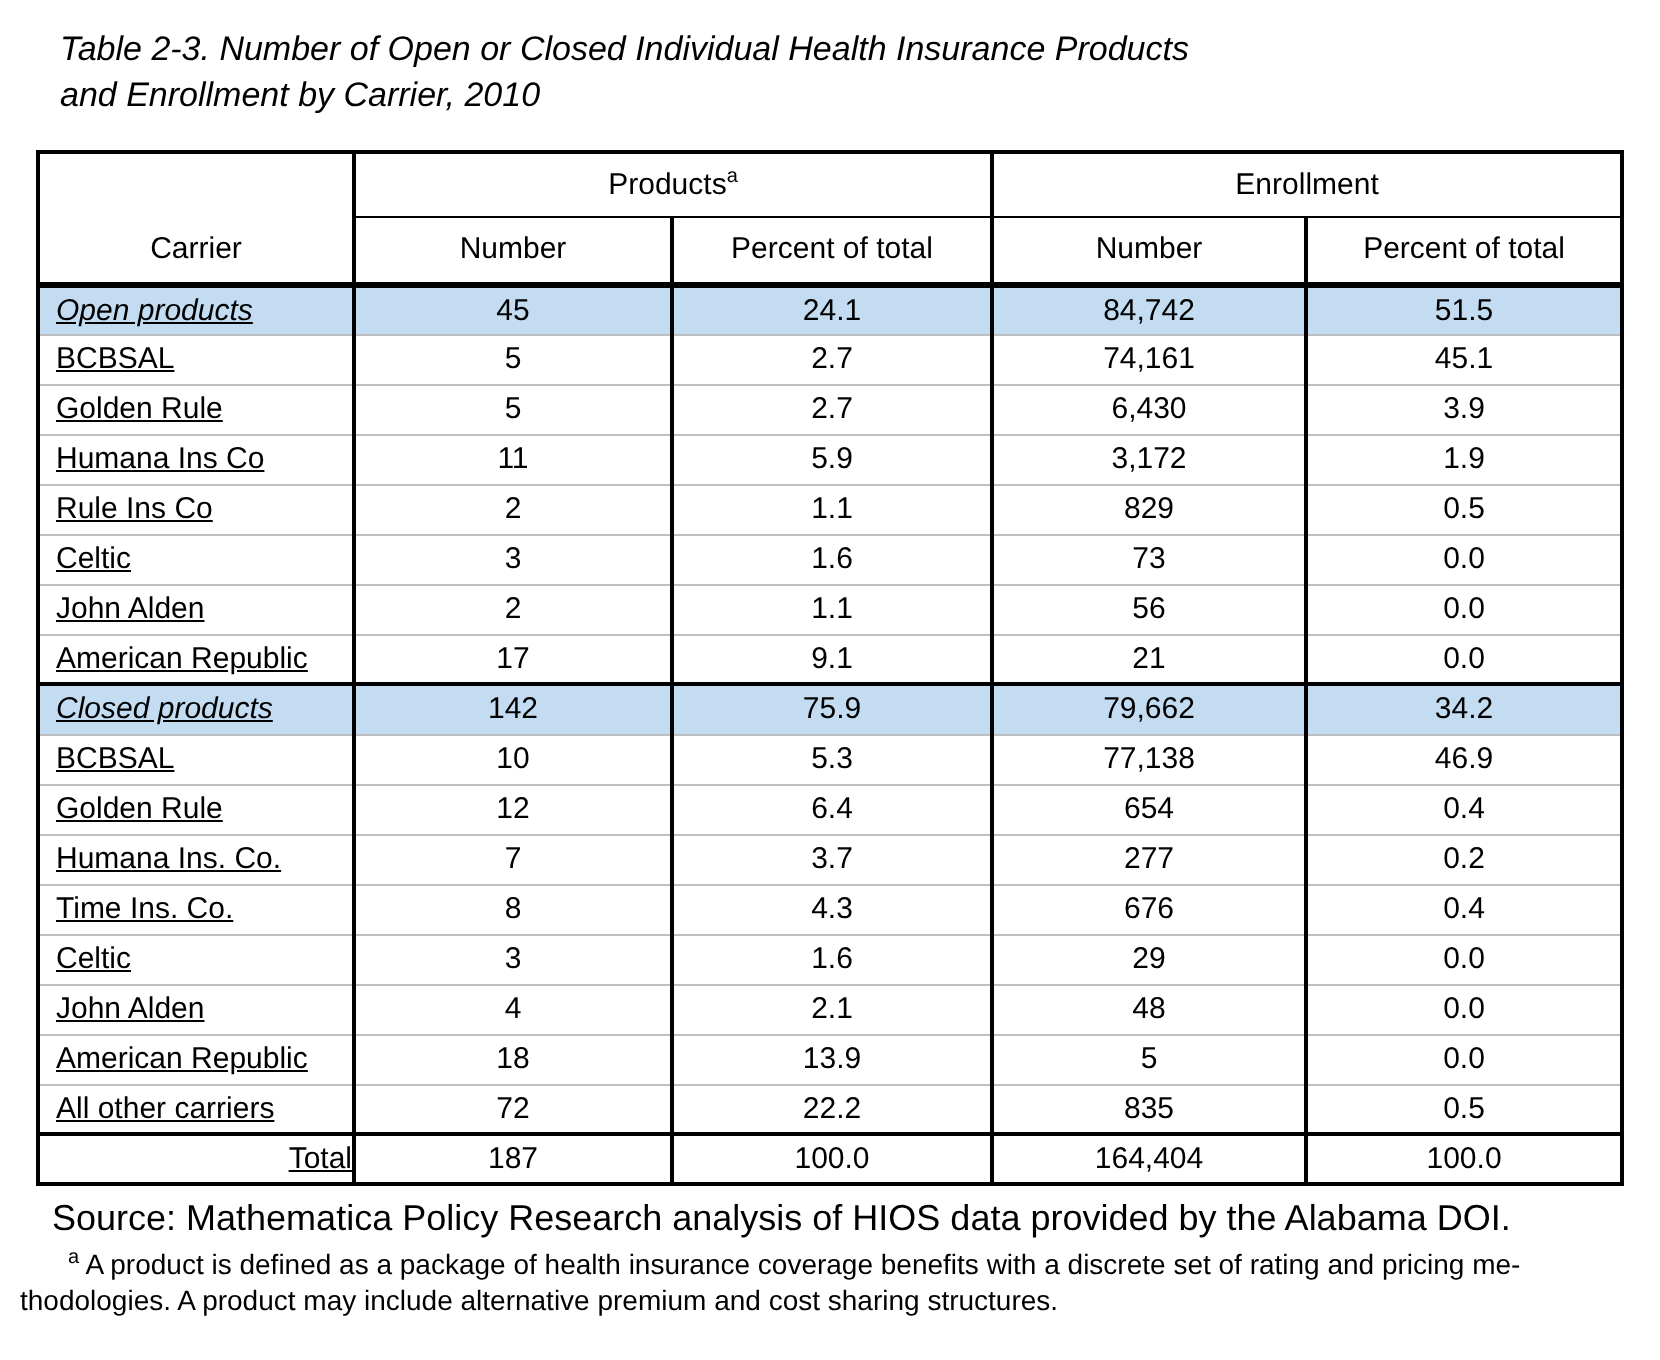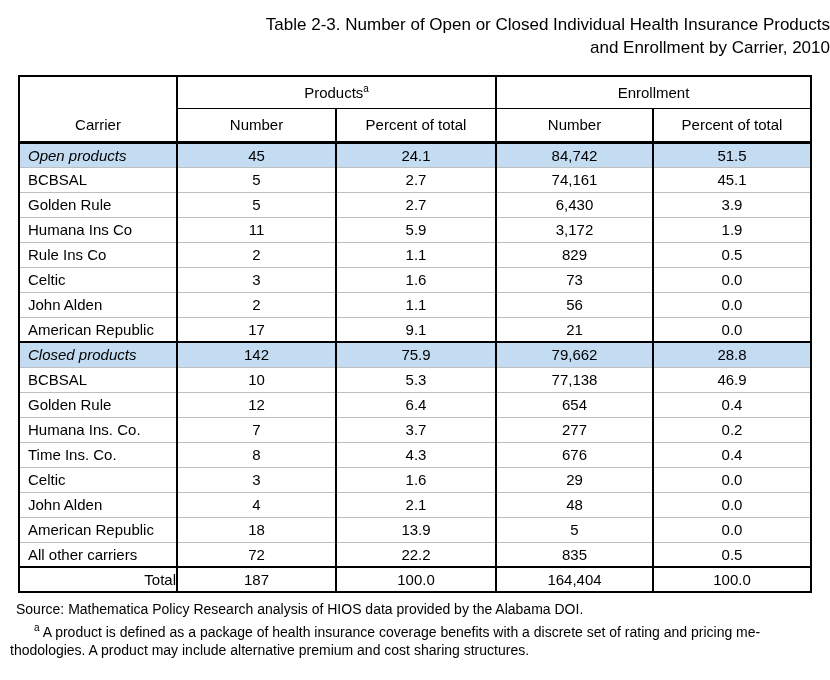--- a/index.html
+++ b/index.html
@@ -11,23 +11,25 @@
   }
   .page {
     position: relative;
     width: 830px;
     height: 680px;
     background: #fff;
     overflow: hidden;
   }
   .title-block {
     padding-top: 13px;
-    text-align: right;
+    text-align: left;
+    font-style: italic;
     font-size: 17px;
     line-height: 23px;
+    padding-left: 30px;
   }
   table.data-table {
     border-collapse: collapse;
     table-layout: fixed;
     width: 792px;
     margin: 16px 0 0 18px;
     border: 2px solid #000;
   }
   col.c-carrier { width: 158px; }
   col.c-pn { width: 159px; }
@@ -62,36 +64,37 @@
   sup { font-size: 10px; line-height: 0; }
 
   tbody td {
     height: 25px;
     border-bottom: 1px solid #BFBFBF;
   }
   tbody td + td { border-left: 2px solid #000; }
   tbody td.carrier-col {
     text-align: left;
     padding-left: 8px;
+    text-decoration: underline;
   }
   tbody tr.section td {
     background: var(--section-bg, #C3DCF2);
     border-top: 2px solid #000;
   }
   tbody tr.section td.carrier-col { font-style: italic; }
   tbody tr.total td { border-top: 2px solid #000; text-align: center; }
   tbody tr.total td.carrier-col {
     text-align: right;
     padding-left: 0;
     margin-left: 30px;
   }
   .footer-block { margin-left: 10px; }
   .source-note {
-    margin: 8px 0 0 6px;
-    font-size: 14px;
+    margin: 8px 0 0 16px;
+    font-size: 18px;
     line-height: 17px;
   }
   .footnote {
     margin: 5px 0 1px 0;
     font-size: 14px;
     line-height: 18px;
   }
   .footnote .fn-indent { padding-left: 24px; }
 </style>
 </head>
@@ -180,21 +183,21 @@
           <td>17</td>
           <td>9.1</td>
           <td>21</td>
           <td>0.0</td>
         </tr>
         <tr class="section">
           <td class="carrier-col">Closed products</td>
           <td>142</td>
           <td>75.9</td>
           <td>79,662</td>
-          <td>28.8</td>
+          <td>34.2</td>
         </tr>
         <tr class="carrier">
           <td class="carrier-col">BCBSAL</td>
           <td>10</td>
           <td>5.3</td>
           <td>77,138</td>
           <td>46.9</td>
         </tr>
         <tr class="carrier">
           <td class="carrier-col">Golden Rule</td>

